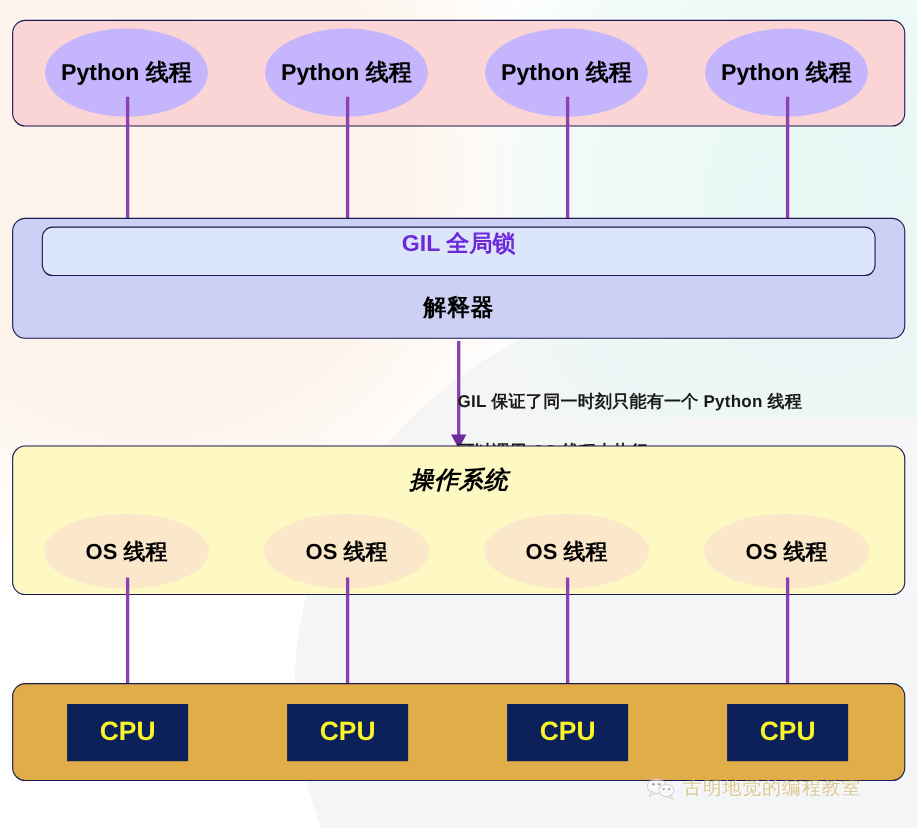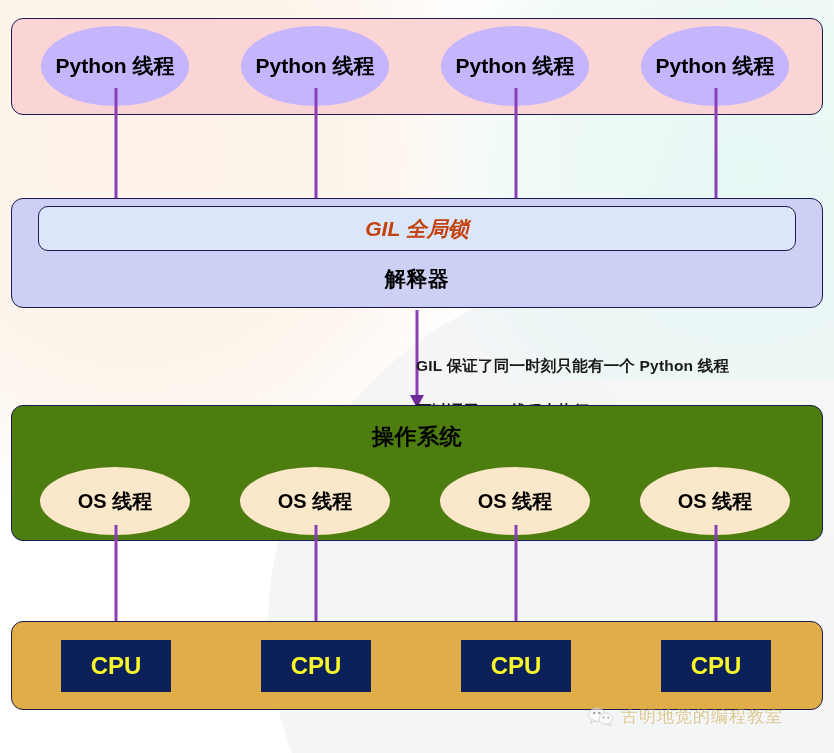--- a/index.html
+++ b/index.html
@@ -81,35 +81,34 @@
     display: flex;
     align-items: center;
     justify-content: center;
     font-weight: bold;
     white-space: nowrap;
   }
 
   
   .band-python   { background: #fbd5d5; }
   .band-interp   { background: #ccd0f4; }
-  .band-os       { background: #4d7c0f; }
+  .band-os       { background: #fef9c3; font-style: italic; }
   .band-cpu      { background: #e0ad48; }
 
   .gil-box {
     position: absolute;
     box-sizing: border-box;
     background: #dce6fa;
     border: 1.4px solid #1c1a4e;
     border-radius: 10px;
     display: flex;
-    align-items: center;
+    align-items: flex-start;
     justify-content: center;
     font-weight: bold;
-    color: #c2410c;
-    font-style: italic;
+    color: #6d28d9;
   }
 
   .ellipse-python { background: #c4b5fd; }
   .ellipse-os     { background: #fbe7ca; justify-content: center; }
 
   .cpu-box {
     background: #0c2159;
     color: #f9f528;
     border: 0;
   }

